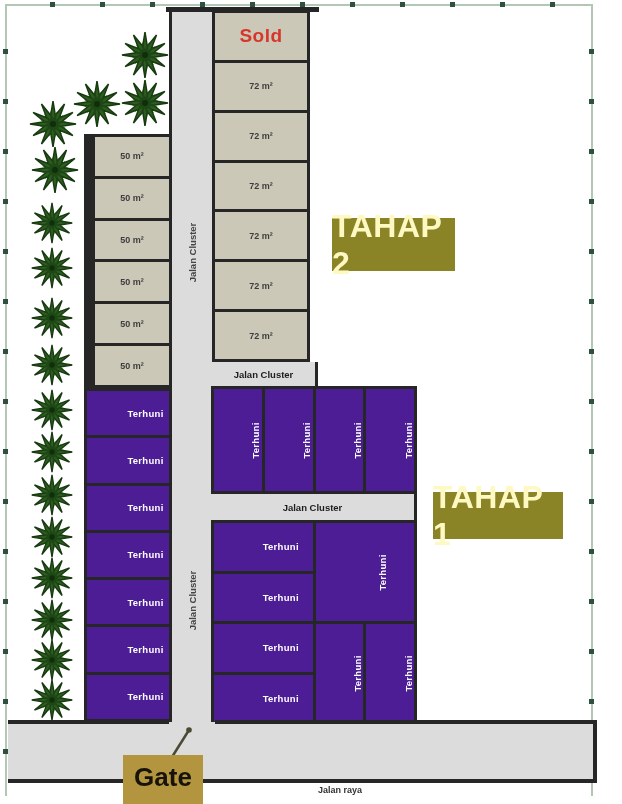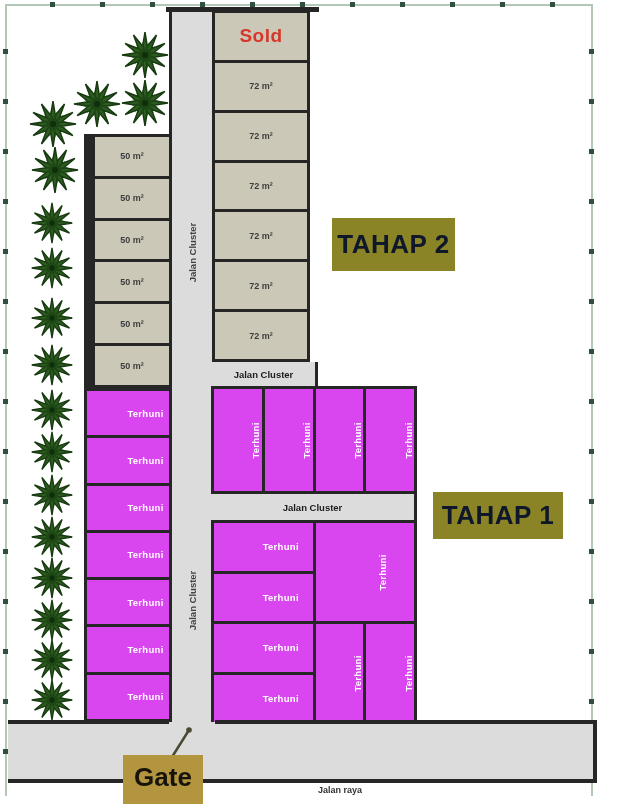--- a/index.html
+++ b/index.html
@@ -23,39 +23,39 @@
   .wall { background:#262626; }
   .road { background:#dcdcdc; }
 
   .group { position:absolute; box-sizing:border-box; background:#262626;
            padding:3px; display:flex; gap:3px; }
   .col { flex-direction:column; }
   .row { flex-direction:row; }
   .lot { flex:1; display:flex; align-items:center; justify-content:center;
          min-width:0; min-height:0; }
   .beige { background:#cbc8b8; }
-  .green { background:#d946ef;padding-left:35px; }
+  .green { background:#4c1d95;padding-left:35px; }
 
   .area-label { font-size:9px; font-weight:bold; color:#3d3d3d; }
   .sold-label { font-size:19px; font-weight:bold; color:#d7372b; letter-spacing:.5px; }
   .occ-label  { font-size:9.5px; font-weight:bold; color:#ffffff; letter-spacing:.3px; }
   .vert span  { transform:rotate(-90deg); white-space:nowrap; display:block; }
 
   .strip { position:absolute; box-sizing:border-box; background:#dcdcdc;
            display:flex; align-items:center; justify-content:center;
            border-right:3px solid #262626; }
   .strip-label { font-size:9.5px; font-weight:bold; color:#1c1c1c; }
 
   .road-vlabel { position:absolute; width:120px; text-align:center;
                  font-size:9.5px; font-weight:bold; color:#454545;
                  transform:rotate(-90deg); transform-origin:center; white-space:nowrap; }
 
-  .phase-box { position:absolute; background:#8a8426; color:#0f172a;
+  .phase-box { position:absolute; background:#8a8426; color:#fef9c3;
                display:flex; align-items:center; justify-content:center;
-               font-size:26px; font-weight:bold; letter-spacing:.5px; }
+               font-size:32px; font-weight:bold; letter-spacing:.5px; }
   .gate-box { position:absolute; background:#b2953e; color:#17130a;
               display:flex; align-items:flex-start; justify-content:center;
               font-size:26px; font-weight:bold; padding-top:7px; }
 
   .main-road-label { position:absolute; font-size:9px; font-weight:bold; color:#333333;margin-top:37px; }
 
   .tree { position:absolute; width:46px; height:46px; }
   .tree svg { display:block; width:100%; height:100%; }
 </style>
 </head>

